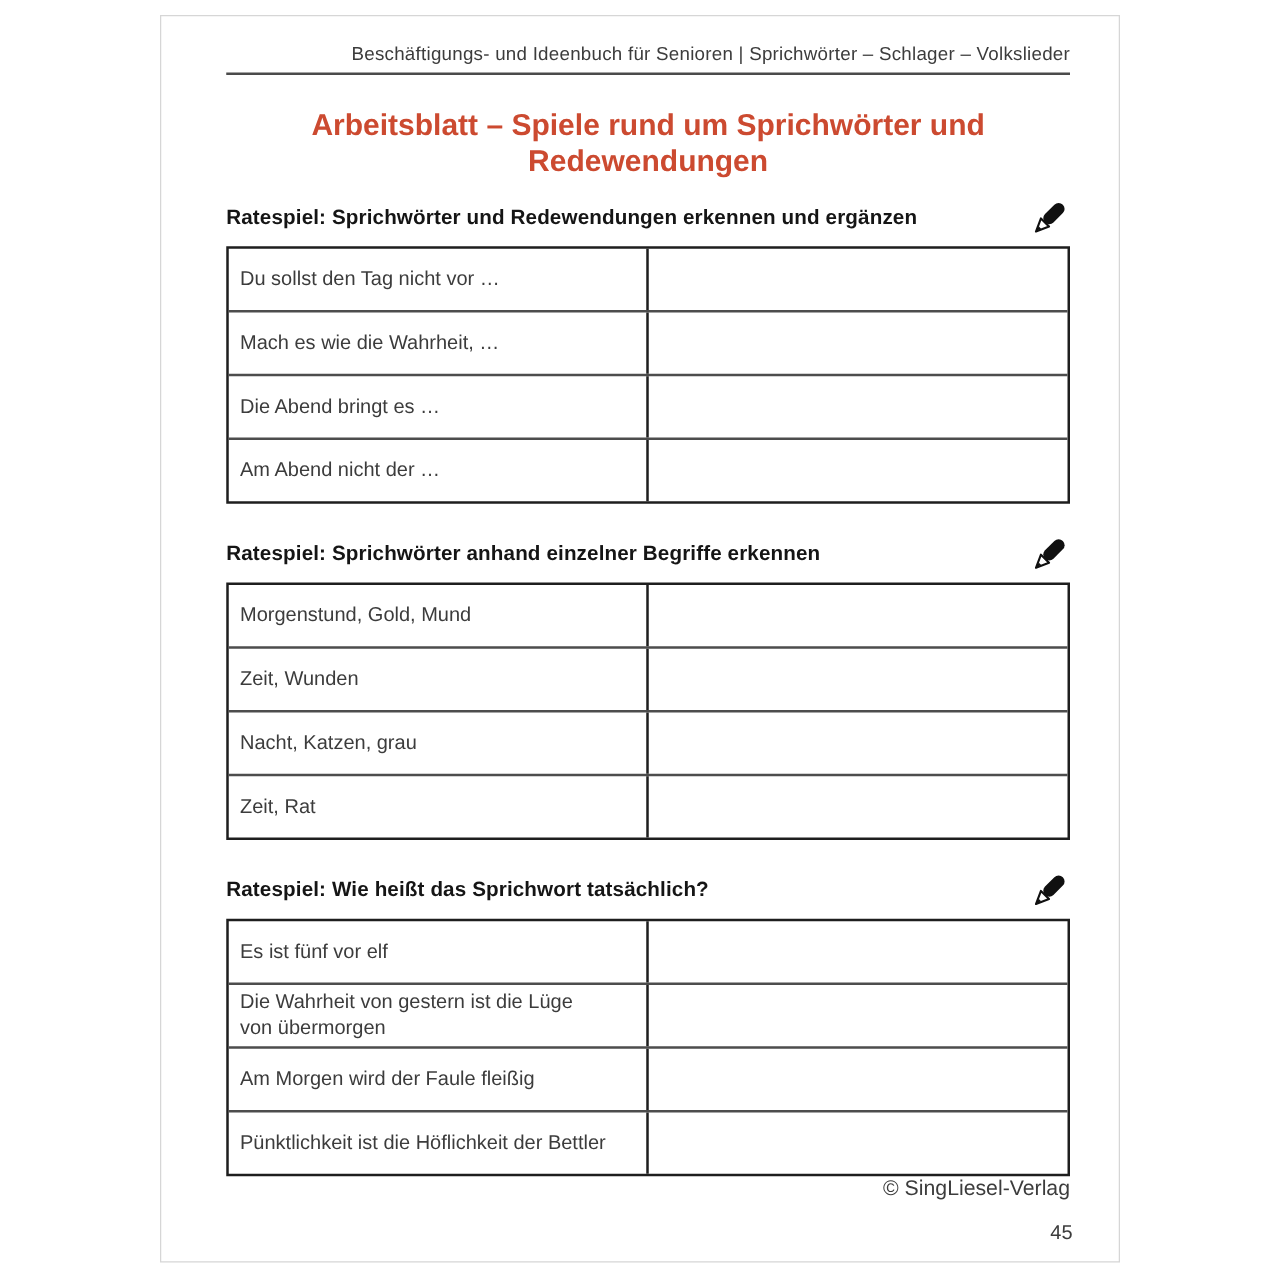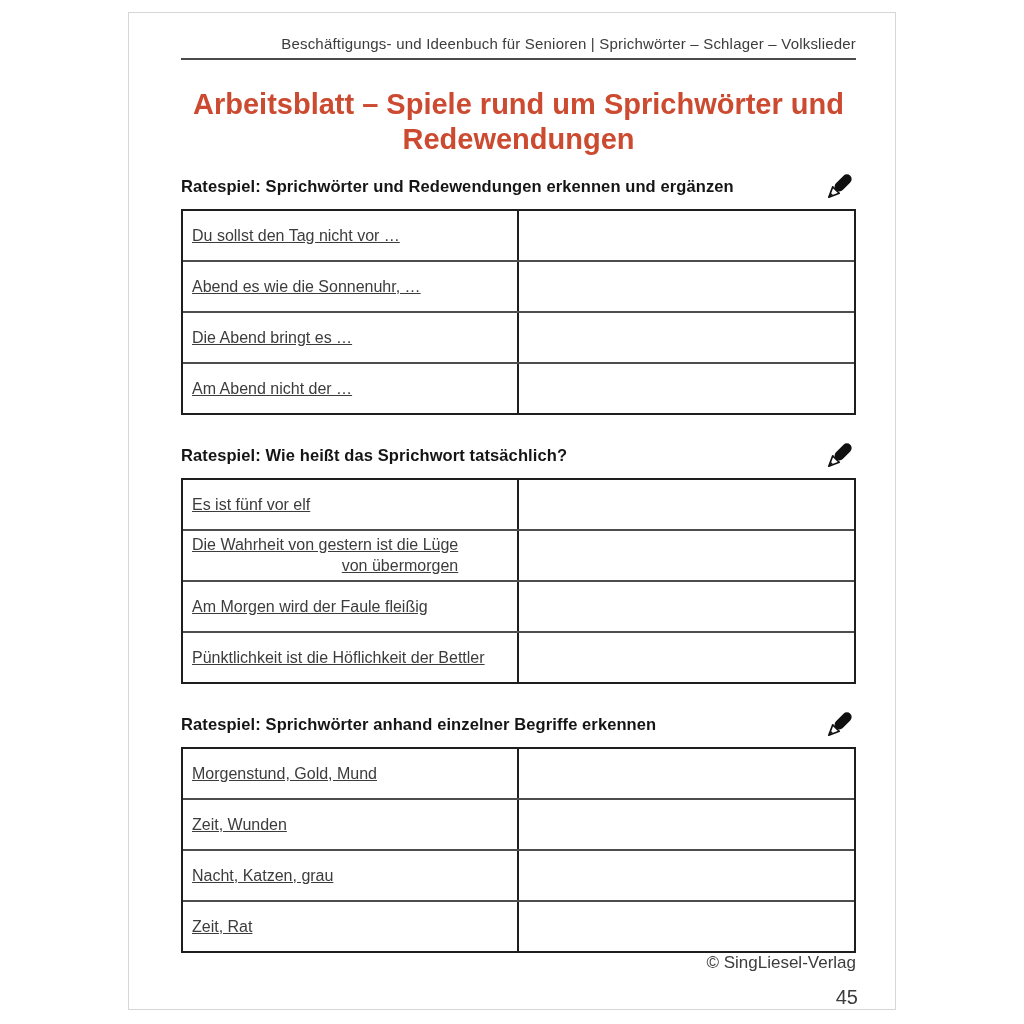--- a/index.html
+++ b/index.html
@@ -30,26 +30,26 @@
     text-align: right;
     font-size: 15px;
     color: var(--body-text, #3c3c3c);
     letter-spacing: 0.2px;
     padding-bottom: 6px;
     border-bottom: 2px solid var(--header-rule, #4b4b4b);
   }
   .page-title {
     margin: 27px 0 0 0;
     text-align: center;
-    font-size: 29px;
+    font-size: 24px;
     font-weight: 700;
     line-height: 1.2;
     color: var(--title-text, #cc4a30);
   }
-  .section { margin-top: 0; text-align: right; }
+  .section { margin-top: 0; }
   .section-head {
     display: flex;
     justify-content: space-between;
     align-items: center;
     height: 36px;
     margin-bottom: 4px;
   }
   .section-head h2 {
     margin: 0;
     font-size: 16.5px;
@@ -67,42 +67,41 @@
   .trow {
     display: flex;
     height: 49px;
     border-top: 2px solid var(--row-divider, #4d4d4d);
   }
   .trow:first-child { border-top: none; }
   .cell {
     box-sizing: border-box;
     display: flex;
     align-items: center;
-    text-decoration: underline;
   }
   .cell.prompt {
     flex: 0 0 50%;
     border-right: 2px solid var(--table-border, #1e1e1e);
     padding: 0 12px 0 9px;
     font-size: 16px;
     line-height: 1.32;
     color: var(--body-text, #3c3c3c);
     white-space: pre-line;
   }
   .cell.answer { flex: 1 1 auto; }
   .page-footer {
     text-align: right;
     font-size: 17px;
     color: var(--body-text, #3c3c3c);
   }
   .page-number {
     position: absolute;
     right: 37px;
-    bottom: 0;
-    font-size: 20px;
+    bottom: 13px;
+    font-size: 16px;
     color: var(--body-text, #3c3c3c);
   }
 </style>
 </head>
 <body>
 
 <div class="canvas">
   <div class="page">
 
     <div class="page-header">Beschäftigungs- und Ideenbuch für Senioren | Sprichwörter – Schlager – Volkslieder</div>
@@ -121,29 +120,62 @@
             </g>
           </svg>
         </span>
       </div>
       <div class="wtable">
         <div class="trow">
           <div class="cell prompt">Du sollst den Tag nicht vor …</div>
           <div class="cell answer"></div>
         </div>
         <div class="trow">
-          <div class="cell prompt">Abend es wie die Sonnenuhr, …</div>
+          <div class="cell prompt">Mach es wie die Wahrheit, …</div>
           <div class="cell answer"></div>
         </div>
         <div class="trow">
           <div class="cell prompt">Die Abend bringt es …</div>
           <div class="cell answer"></div>
         </div>
         <div class="trow">
           <div class="cell prompt">Am Abend nicht der …</div>
+          <div class="cell answer"></div>
+        </div>
+      </div>
+    </div>
+
+    <div class="section section-2">
+      <div class="section-head">
+        <h2>Ratespiel: Sprichwörter anhand einzelner Begriffe erkennen</h2>
+        <span class="pencil">
+          <svg viewBox="0 0 32 32" width="34" height="34" aria-hidden="true">
+            <g transform="rotate(45 16 16)">
+              <rect x="11.5" y="1" width="9" height="19" rx="4.5" fill="#101010"></rect>
+              <path d="M11.7 20 L20.3 20 L16 29.6 Z" fill="#ffffff" stroke="#101010" stroke-width="1.6" stroke-linejoin="round"></path>
+              <path d="M14.7 25.4 L17.3 25.4 L16 28.6 Z" fill="#101010"></path>
+            </g>
+          </svg>
+        </span>
+      </div>
+      <div class="wtable">
+        <div class="trow">
+          <div class="cell prompt">Morgenstund, Gold, Mund</div>
+          <div class="cell answer"></div>
+        </div>
+        <div class="trow">
+          <div class="cell prompt">Zeit, Wunden</div>
+          <div class="cell answer"></div>
+        </div>
+        <div class="trow">
+          <div class="cell prompt">Nacht, Katzen, grau</div>
+          <div class="cell answer"></div>
+        </div>
+        <div class="trow">
+          <div class="cell prompt">Zeit, Rat</div>
           <div class="cell answer"></div>
         </div>
       </div>
     </div>
 
     <div class="section section-3">
       <div class="section-head">
         <h2>Ratespiel: Wie heißt das Sprichwort tatsächlich?</h2>
         <span class="pencil">
           <svg viewBox="0 0 32 32" width="34" height="34" aria-hidden="true">
@@ -169,50 +201,17 @@
           <div class="cell prompt">Am Morgen wird der Faule fleißig</div>
           <div class="cell answer"></div>
         </div>
         <div class="trow">
           <div class="cell prompt">Pünktlichkeit ist die Höflichkeit der Bettler</div>
           <div class="cell answer"></div>
         </div>
       </div>
     </div>
 
-    <div class="section section-2">
-      <div class="section-head">
-        <h2>Ratespiel: Sprichwörter anhand einzelner Begriffe erkennen</h2>
-        <span class="pencil">
-          <svg viewBox="0 0 32 32" width="34" height="34" aria-hidden="true">
-            <g transform="rotate(45 16 16)">
-              <rect x="11.5" y="1" width="9" height="19" rx="4.5" fill="#101010"></rect>
-              <path d="M11.7 20 L20.3 20 L16 29.6 Z" fill="#ffffff" stroke="#101010" stroke-width="1.6" stroke-linejoin="round"></path>
-              <path d="M14.7 25.4 L17.3 25.4 L16 28.6 Z" fill="#101010"></path>
-            </g>
-          </svg>
-        </span>
-      </div>
-      <div class="wtable">
-        <div class="trow">
-          <div class="cell prompt">Morgenstund, Gold, Mund</div>
-          <div class="cell answer"></div>
-        </div>
-        <div class="trow">
-          <div class="cell prompt">Zeit, Wunden</div>
-          <div class="cell answer"></div>
-        </div>
-        <div class="trow">
-          <div class="cell prompt">Nacht, Katzen, grau</div>
-          <div class="cell answer"></div>
-        </div>
-        <div class="trow">
-          <div class="cell prompt">Zeit, Rat</div>
-          <div class="cell answer"></div>
-        </div>
-      </div>
-    </div>
-
     <div class="page-footer">© SingLiesel-Verlag</div>
 
     <div class="page-number">45</div>
   </div>
 </div>
 
 </body></html>

